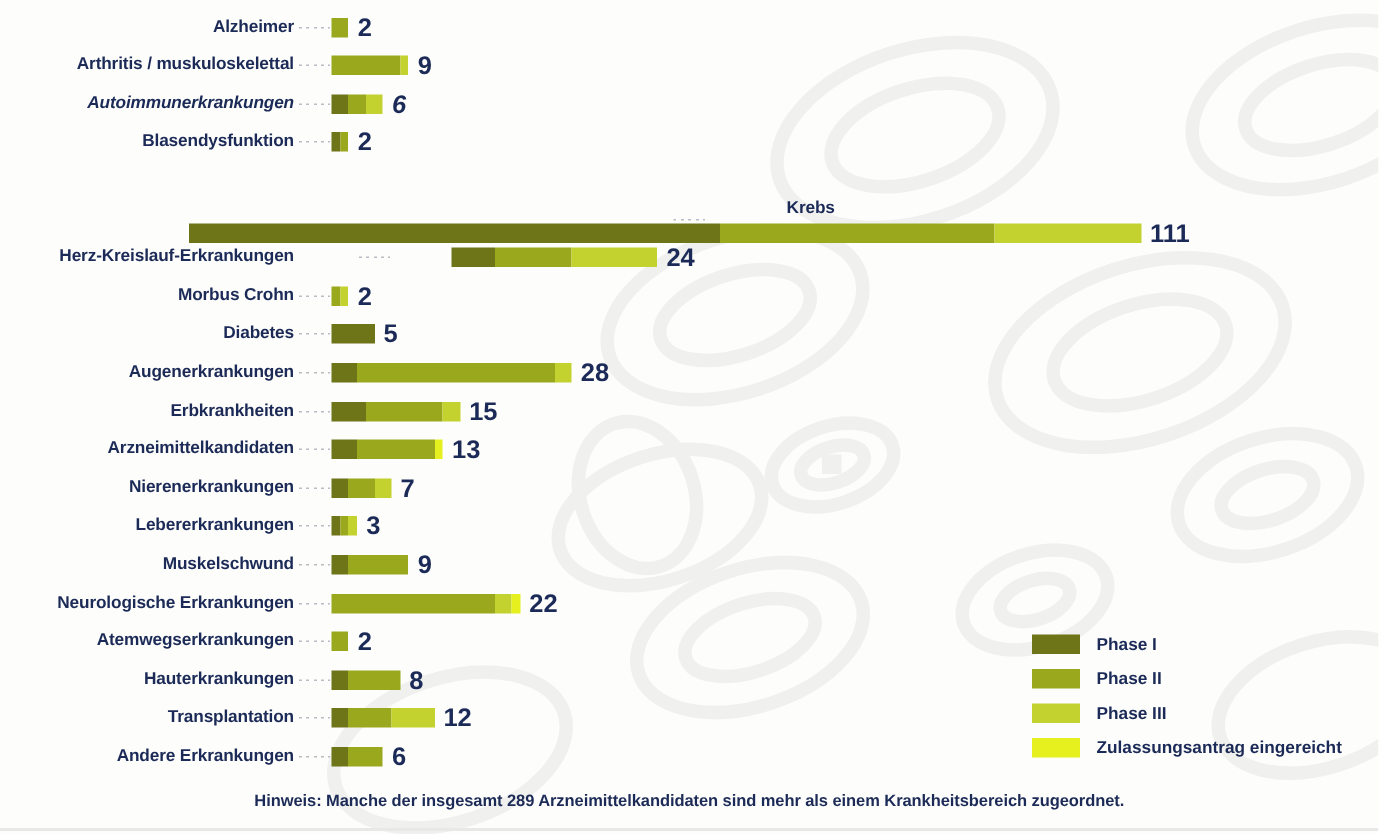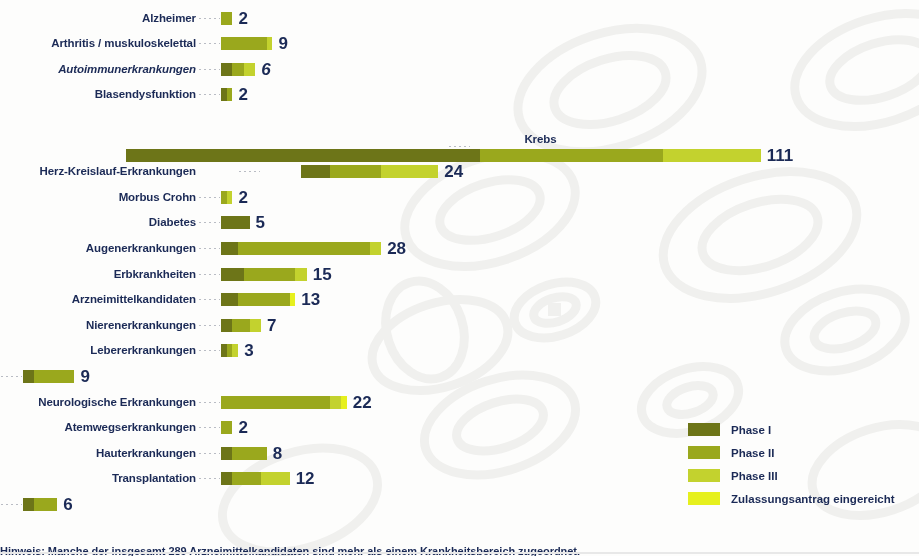--- a/index.html
+++ b/index.html
@@ -125,26 +125,26 @@
     margin-left: 11px;
     white-space: nowrap;
   }
 
   
   #footnote {
     position: absolute;
     left: 0;
     top: 528px;
     width: 919px;
+    text-align: center;
     font-size: 11px;
     font-weight: bold;
     color: #1b2a56;
     z-index: 2;
     letter-spacing: -0.05px;
-    margin-top: 17px;
   }
   #bottom-rule {
     position: absolute;
     left: 0;
     top: 552px;
     width: 919px;
     height: 2px;
     background: #e8e8e8;
     z-index: 2;
   }
@@ -326,20 +326,21 @@
         <div class="bar-wrap">
           <div class="bar">
             <div class="seg p1" style="width: 5.72px;"></div>
             <div class="seg p2" style="width: 5.72px;"></div>
             <div class="seg p3" style="width: 5.72px;"></div>
           </div>
           <span class="bar-value">3</span>
         </div>
       </div>
       <div class="row" style="top: 363.4px;">
+        <div class="cat-label">Muskelschwund</div>
         <div class="leader"></div>
         <div class="bar-wrap">
           <div class="bar">
             <div class="seg p1" style="width: 11.44px;"></div>
             <div class="seg p2" style="width: 40.04px;"></div>
           </div>
           <span class="bar-value">9</span>
         </div>
       </div>
       <div class="row" style="top: 389px;">
@@ -381,20 +382,21 @@
         <div class="bar-wrap">
           <div class="bar">
             <div class="seg p1" style="width: 11.44px;"></div>
             <div class="seg p2" style="width: 28.6px;"></div>
             <div class="seg p3" style="width: 28.6px;"></div>
           </div>
           <span class="bar-value">12</span>
         </div>
       </div>
       <div class="row" style="top: 491.4px;">
+        <div class="cat-label">Andere Erkrankungen</div>
         <div class="leader"></div>
         <div class="bar-wrap">
           <div class="bar">
             <div class="seg p1" style="width: 11.44px;"></div>
             <div class="seg p2" style="width: 22.88px;"></div>
           </div>
           <span class="bar-value">6</span>
         </div>
       </div>
     </div>

